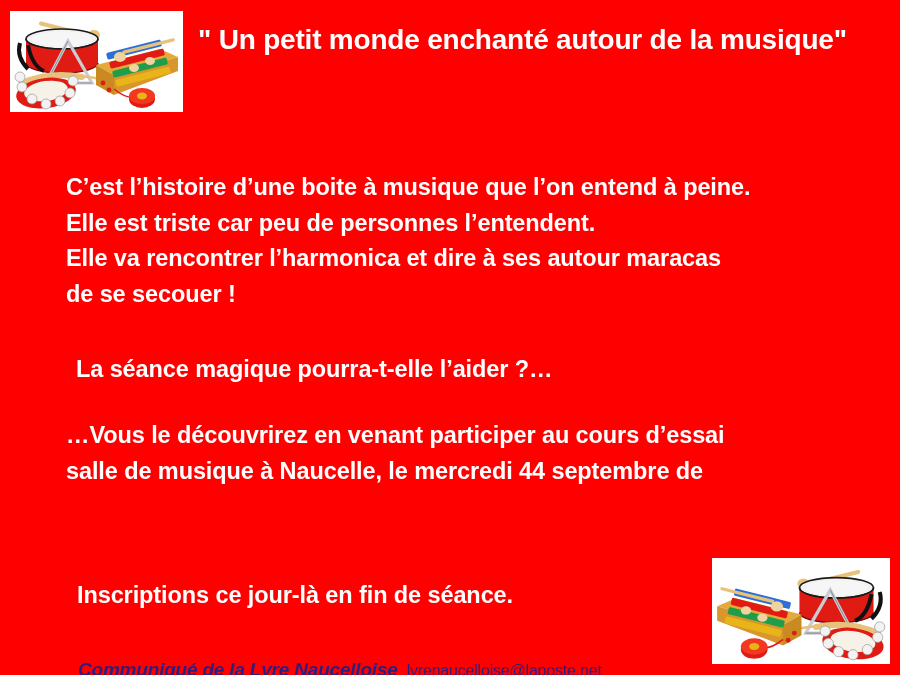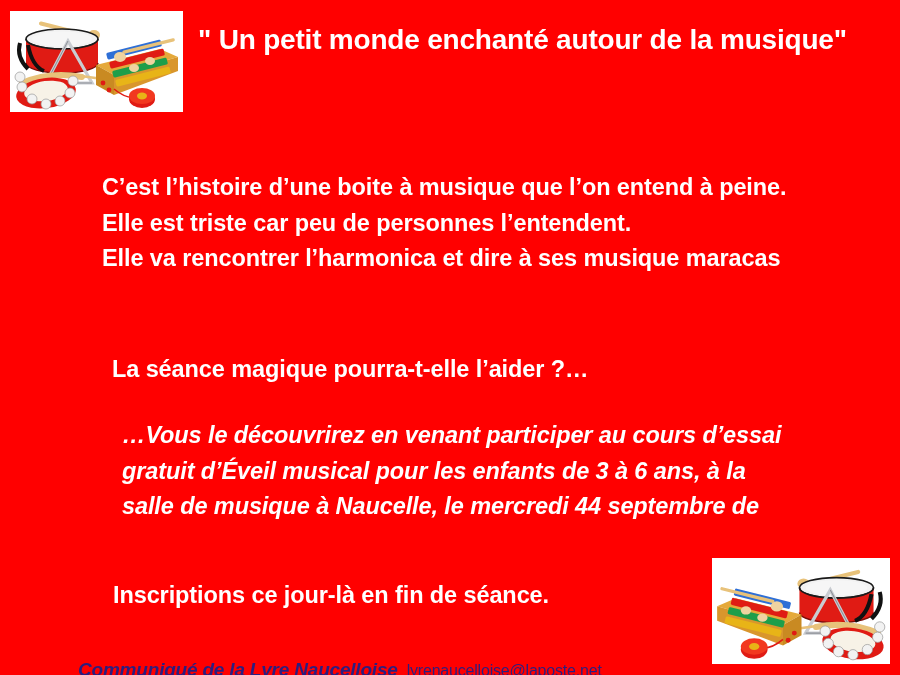--- a/index.html
+++ b/index.html
@@ -63,24 +63,24 @@
     position: absolute;
     color: #FFFFFF;
     font-weight: bold;
     font-size: 23.5px;
     line-height: 35.5px;
     letter-spacing: -0.1px;
     white-space: nowrap;
   }
   #story-block   { left: 66px;  top: 170px; }
   #question-line { left: 76px;  top: 352px; }
-  #details-block { left: 86px;  top: 418px; font-style: italic; }
+  #details-block { left: 66px;  top: 418px; }
   #signup-line   { left: 77px;  top: 578px; }
 
-  .body-block .line { display: block; margin-left: 36px; }
+  .body-block .line { display: block; }
 
   
   #footer {
     position: absolute;
     left: 78px;
     top: 629px;
     display: flex;
     align-items: baseline;
     white-space: nowrap;
     margin-top: 30px;
@@ -171,30 +171,30 @@
         </g>
       </g>
     </svg>
   </div>
 
   <div id="poster-title">" Un petit monde enchanté autour de la musique"</div>
 
   <div class="body-block" id="story-block">
     <span class="line">C’est l’histoire d’une boite à musique que l’on entend à peine.</span>
     <span class="line">Elle est triste car peu de personnes l’entendent.</span>
-    <span class="line">Elle va rencontrer l’harmonica et dire à ses musique maracas</span>
+    <span class="line">Elle va rencontrer l’harmonica et dire à ses autour maracas</span>
+    <span class="line">de se secouer !</span>
   </div>
 
   <div class="body-block" id="question-line">
     <span class="line">La séance magique pourra-t-elle l’aider ?…</span>
   </div>
 
   <div class="body-block" id="details-block">
     <span class="line">…Vous le découvrirez en venant participer au cours d’essai</span>
-    <span class="line">gratuit d’Éveil musical pour les enfants de 3 à 6 ans, à la</span>
     <span class="line">salle de musique à Naucelle,  le mercredi 44 septembre de</span>
   </div>
 
   <div class="body-block" id="signup-line">
     <span class="line">Inscriptions ce jour-là en fin de séance.</span>
   </div>
 
   <div id="footer">
     <span id="footer-org">Communiqué de la Lyre Naucelloise</span>
     <a id="footer-email" href="#">lyrenaucelloise@laposte.net</a>

